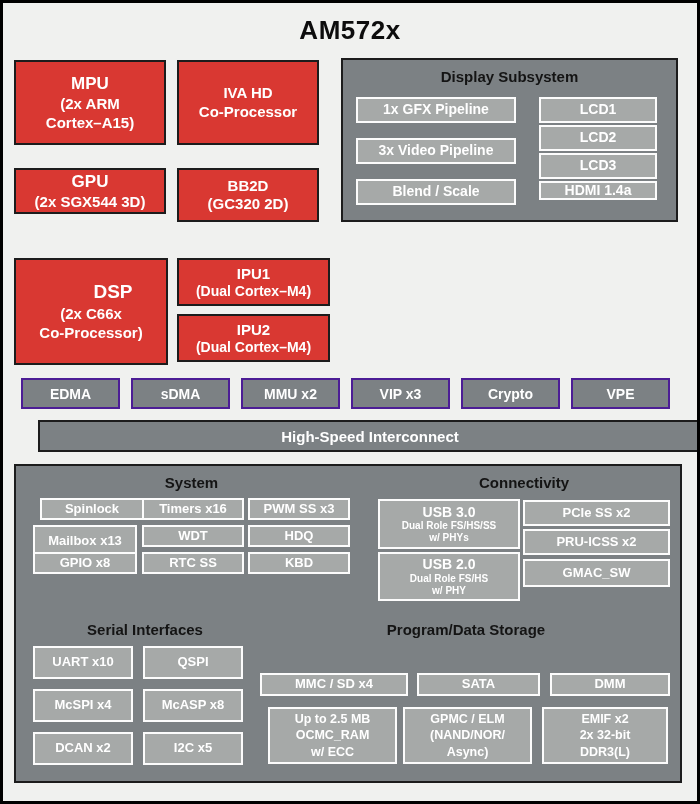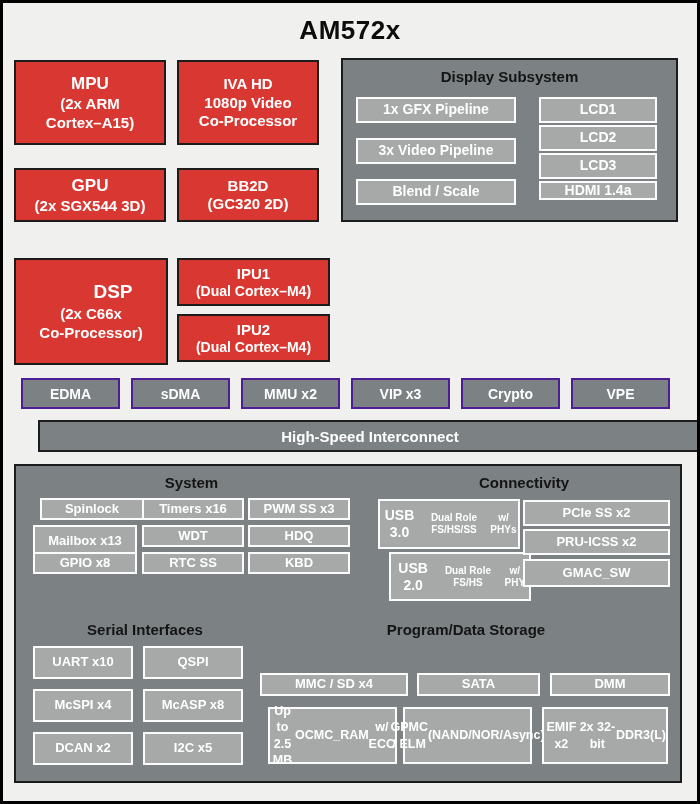--- a/index.html
+++ b/index.html
@@ -31,21 +31,21 @@
     color:#141414;
   }
   
   .chip{
     position:absolute; box-sizing:border-box; background:var(--c-chip,#a6a9a8);
     border:2px solid #fcfcfc; color:#fff; display:flex; align-items:center;
     justify-content:center; font-weight:bold; font-size:13px; text-align:center;
     line-height:1.1;
   }
   .chip.disp{font-weight:bold; font-size:14px;}
-  .chip.col{flex-direction:row;}
+  .chip.col{flex-direction:column;}
   .usb-t{font-size:14px; line-height:1.2;}
   .usb-l{font-size:10px; line-height:1.2;}
   .stor-l{font-size:12.5px; line-height:1.3;}
   
   .dma-row{display:flex; justify-content:space-between;}
   .dma{
     background:var(--c-gray,#7c8184); border:2px solid #4c1d95; color:#fff;
     font-weight:bold; font-size:14px; display:flex; align-items:center;
     justify-content:center; width:99px; height:31px; box-sizing:border-box;
   }
@@ -61,36 +61,35 @@
 
   <div class="title">AM572x</div>
 
   <div class="abs red" style="left:11px;top:57px;width:152px;height:85px">
     <div class="rt">MPU</div>
     <div class="rs lg">(2x ARM</div>
     <div class="rs lg">Cortex–A15)</div>
   </div>
   <div class="abs red" style="left:174px;top:57px;width:142px;height:85px">
     <div class="rt sm">IVA HD</div>
-    <div class="rs lg">1080p Video</div>
     <div class="rs lg">Co-Processor</div>
   </div>
 
   <div class="abs graybox" style="left:338px;top:55px;width:337px;height:164px">
     <div class="sec-h" style="left:0;right:0;top:8px">Display Subsystem</div>
     <div class="chip disp" style="left:13px;top:37px;width:160px;height:26px">1x GFX Pipeline</div>
     <div class="chip disp" style="left:13px;top:78px;width:160px;height:26px">3x Video Pipeline</div>
     <div class="chip disp" style="left:13px;top:119px;width:160px;height:26px">Blend / Scale</div>
     <div class="chip disp" style="left:196px;top:37px;width:118px;height:26px">LCD1</div>
     <div class="chip disp" style="left:196px;top:65px;width:118px;height:26px">LCD2</div>
     <div class="chip disp" style="left:196px;top:93px;width:118px;height:26px">LCD3</div>
     <div class="chip disp" style="left:196px;top:121px;width:118px;height:19px">HDMI 1.4a</div>
   </div>
 
-  <div class="abs red" style="left:11px;top:165px;width:152px;height:54px">
+  <div class="abs red" style="left:11px;top:165px;width:152px;height:46px">
     <div class="rt">GPU</div>
     <div class="rs lg">(2x SGX544 3D)</div>
   </div>
   <div class="abs red" style="left:174px;top:165px;width:142px;height:54px">
     <div class="rt sm">BB2D</div>
     <div class="rs lg">(GC320 2D)</div>
   </div>
 
   <div class="abs red" style="left:11px;top:255px;width:154px;height:107px">
     <div class="rt big">DSP</div>
@@ -129,21 +128,21 @@
     <div class="chip" style="left:17px;top:86px;width:104px;height:22px">GPIO x8</div>
     <div class="chip" style="left:126px;top:86px;width:102px;height:22px">RTC SS</div>
     <div class="chip" style="left:232px;top:86px;width:102px;height:22px">KBD</div>
 
     <div class="sec-h" style="left:362px;top:8px;width:292px">Connectivity</div>
     <div class="chip col" style="left:362px;top:33px;width:142px;height:50px">
       <div class="usb-t">USB 3.0</div>
       <div class="usb-l">Dual Role FS/HS/SS</div>
       <div class="usb-l">w/ PHYs</div>
     </div>
-    <div class="chip col" style="left:373px;top:86px;width:142px;height:49px">
+    <div class="chip col" style="left:362px;top:86px;width:142px;height:49px">
       <div class="usb-t">USB 2.0</div>
       <div class="usb-l">Dual Role FS/HS</div>
       <div class="usb-l">w/ PHY</div>
     </div>
     <div class="chip" style="left:507px;top:34px;width:147px;height:26px">PCIe SS x2</div>
     <div class="chip" style="left:507px;top:63px;width:147px;height:26px">PRU-ICSS x2</div>
     <div class="chip" style="left:507px;top:93px;width:147px;height:28px">GMAC_SW</div>
 
     <div class="sec-h" style="left:17px;top:155px;width:224px">Serial Interfaces</div>
     <div class="chip" style="left:17px;top:180px;width:100px;height:33px">UART x10</div>

